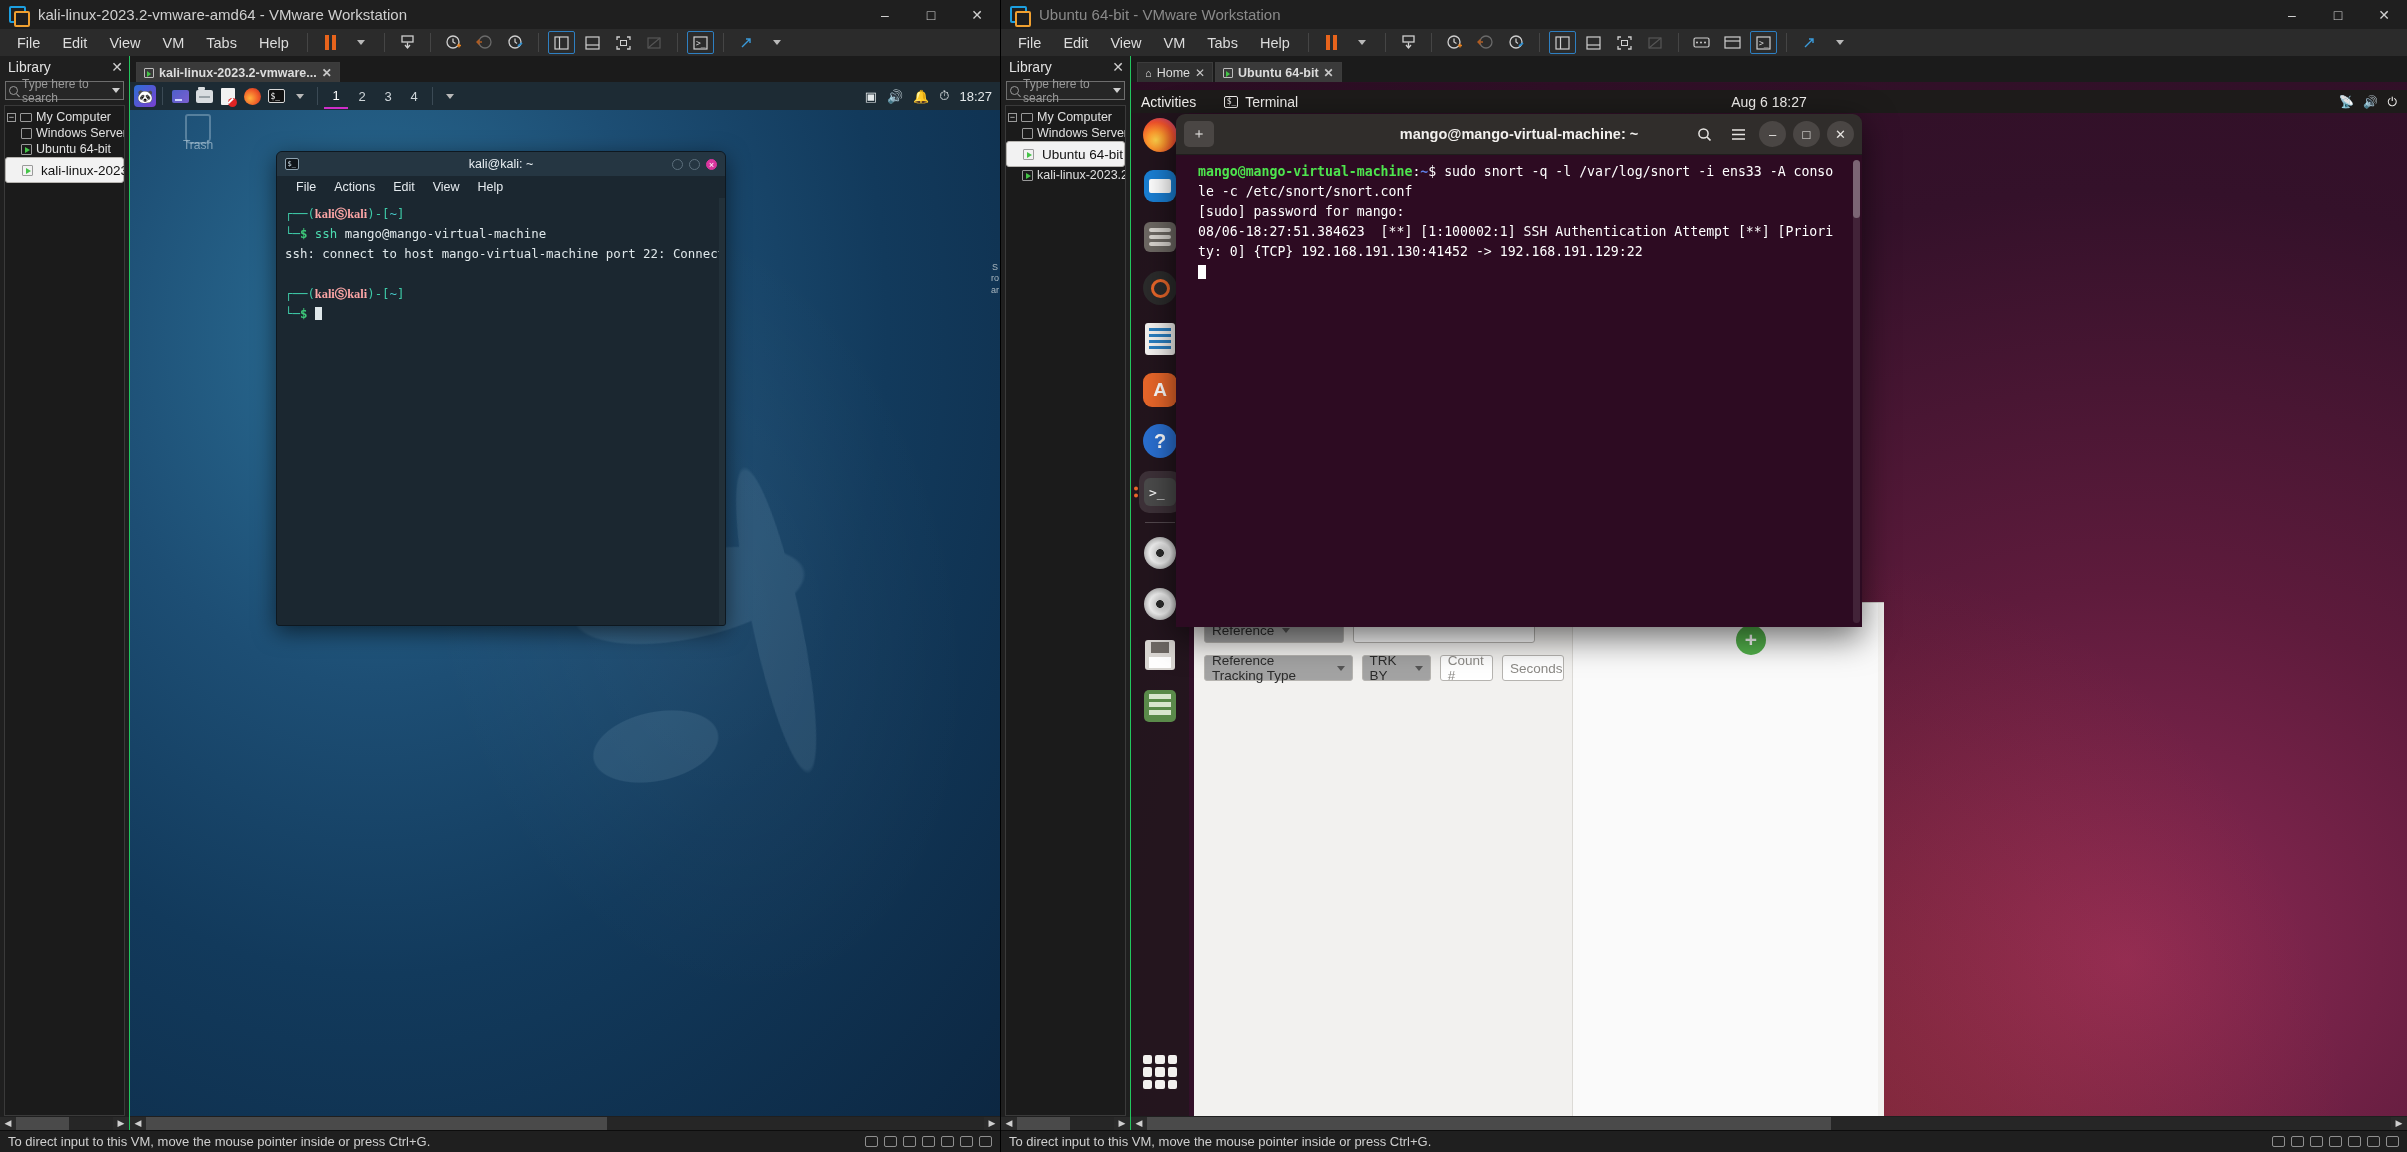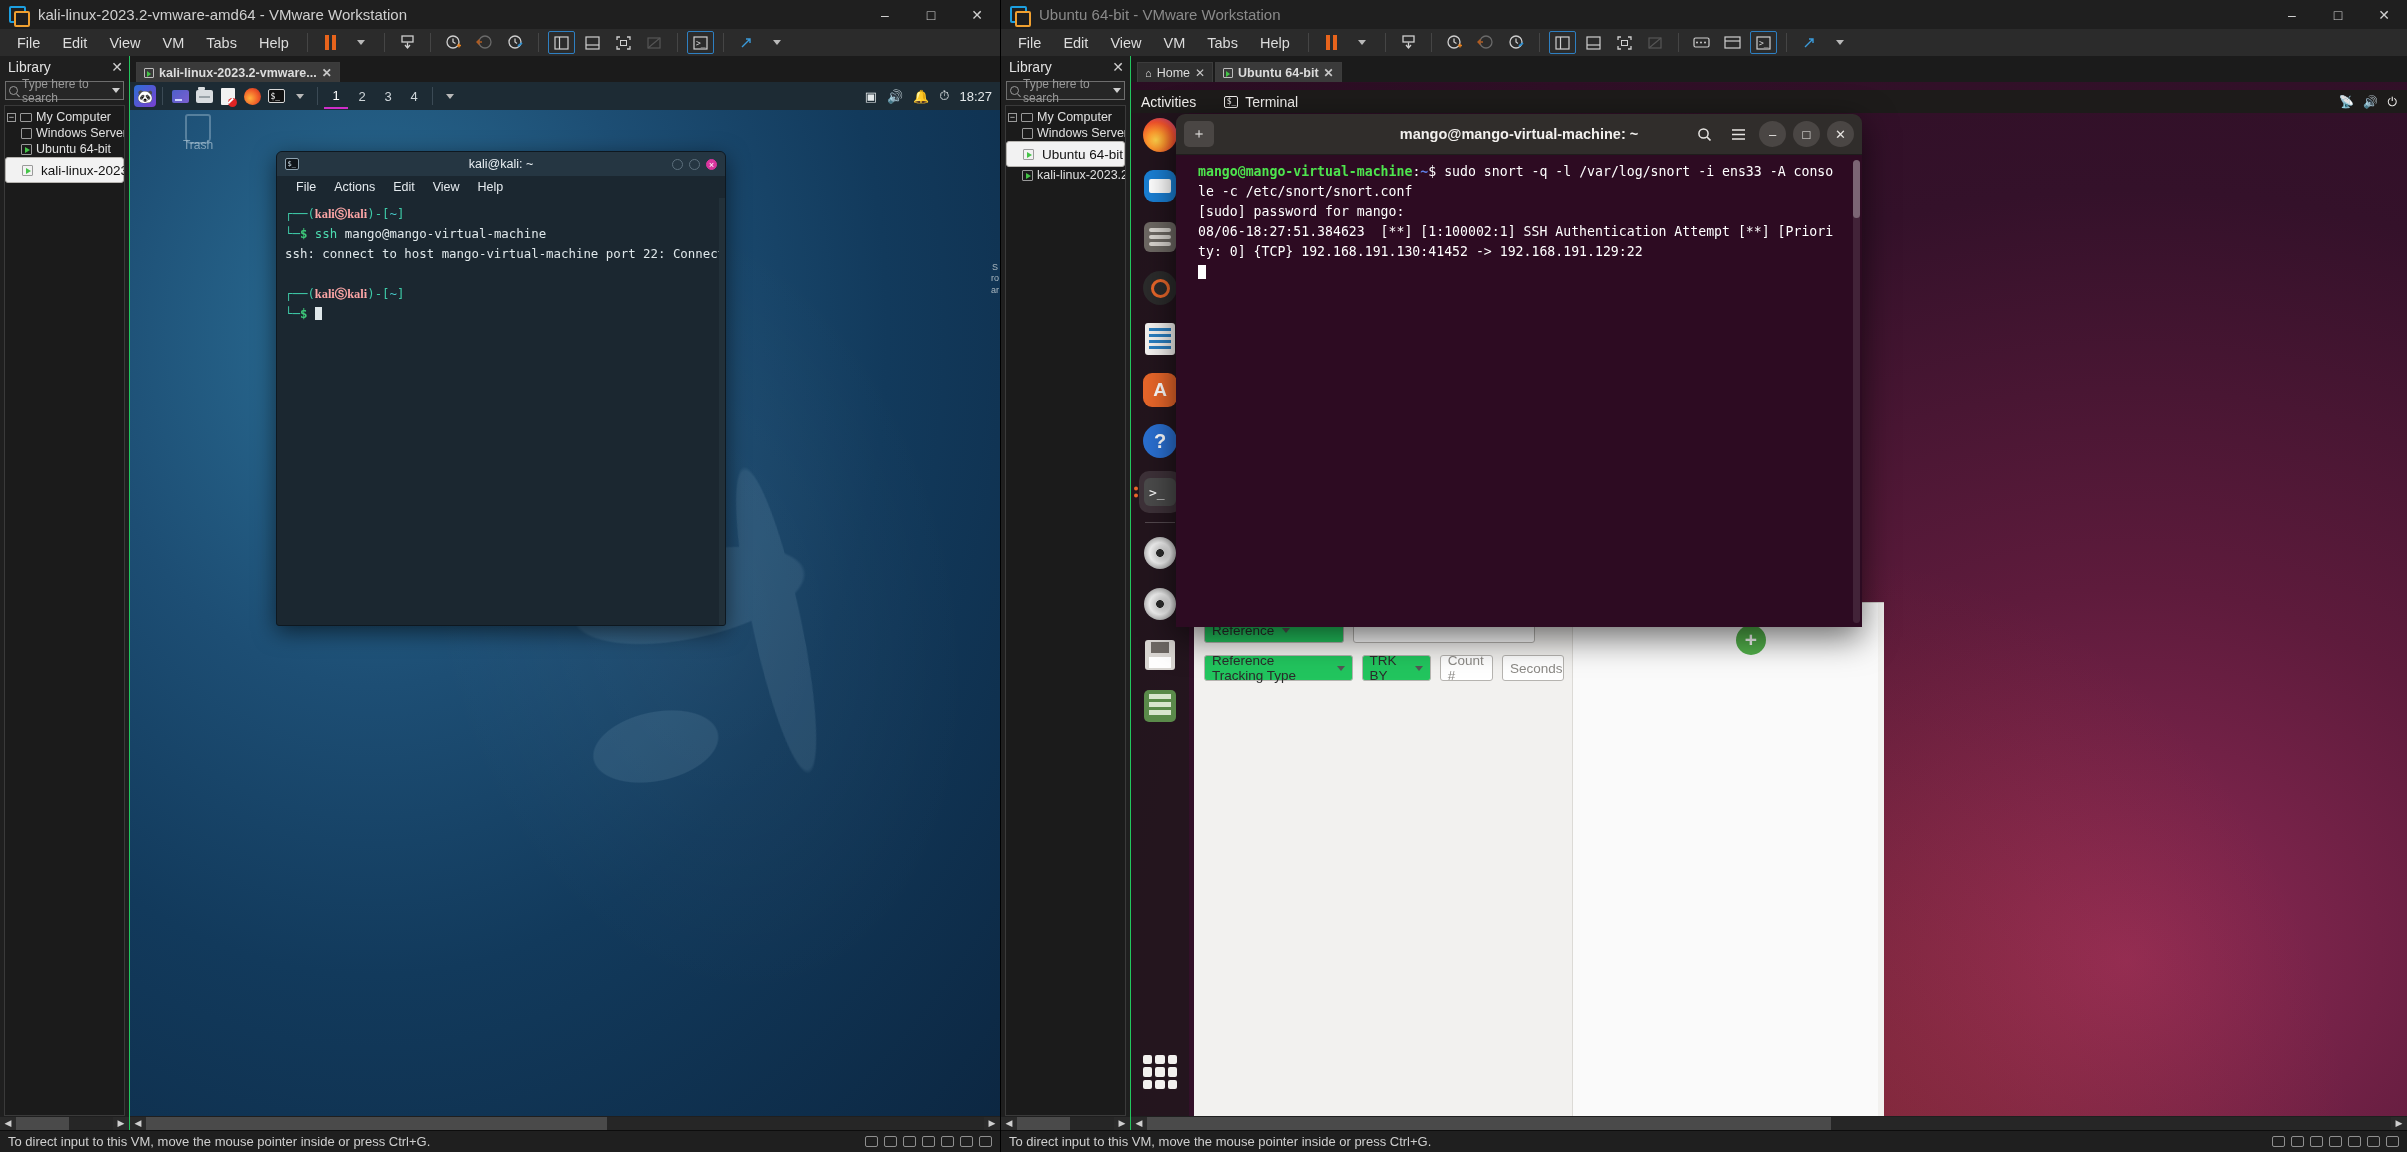--- a/index.html
+++ b/index.html
@@ -218,21 +218,21 @@
   .ucursor{ display:inline-block; width:8px; height:14px; background:#fff; vertical-align:-3px; }
   .gterm-sb { position:absolute; right:2px; top:46px; bottom:4px; width:7px; background:rgba(255,255,255,.10); border-radius:4px; }
   .gterm-sb i { position:absolute; left:0; top:0; width:7px; height:58px; background:rgba(255,255,255,.30); border-radius:4px; display:block; }
 
   
   .snort { position:absolute; left:63px; top:520px; width:690px; bottom:0; background:#f2f1ef;
       border-top:1px solid #cfcdc9; z-index:3; overflow:hidden; }
   .snort-left { position:absolute; left:10px; top:0; width:360px; padding-top:14px; }
   .snort-right{ position:absolute; left:378px; top:0; right:6px; bottom:0; background:#fafafa; border-left:1px solid #dcdad6; }
   .frm-row { display:flex; align-items:center; gap:9px; margin-bottom:12px; }
-  .sel { height:26px; border:1px solid #b6b4b0; background:#22c55e; border-radius:3px; display:flex; align-items:center;
+  .sel { height:26px; border:1px solid #b6b4b0; background:#a3a3a3; border-radius:3px; display:flex; align-items:center;
       padding:0 7px; font-size:13.5px; color:#2b2b2b; gap:8px; }
   .sel .cv { width:0;height:0;border-left:4px solid transparent;border-right:4px solid transparent;border-top:5px solid #555; }
   .inp { height:26px; border:1px solid #b6b4b0; background:#fff; border-radius:3px; display:flex; align-items:center;
       padding:0 7px; font-size:13.5px; color:#8c8a86; }
   .plusbtn { position:absolute; right:118px; top:22px; width:30px; height:30px; border-radius:50%; background:#52b04a;
       display:flex; align-items:center; justify-content:center; color:#fff; font-size:21px; font-weight:bold; }
   .rulebar { position:absolute; left:28px; right:16px; bottom:34px; height:30px; background:#fff; border:1px solid #cfcdc9;
       border-radius:3px; display:flex; align-items:center; justify-content:center; font-size:14px; color:#2b2b2b; }
   .ghosttext { position:absolute; right:150px; top:2px; font-size:12px; color:#bdbbb7; }
 </style>
@@ -663,20 +663,21 @@
 
       <div class="screen">
         <div class="ub-wall"></div>
 
         <div class="ub-top">
           <span class="act">Activities</span>
           <span class="appname">
             <span class="tglyph">$_</span>
             <span>Terminal</span>
           </span>
+          <span class="clock">Aug 6  18:27</span>
           <span class="sysbtns">
             <span>📡</span>
             <span>🔊</span>
             <span>⏻</span>
           </span>
         </div>
 
         <div class="ub-dock">
           <div class="dk">
               <span class="dk-fox"></span>

